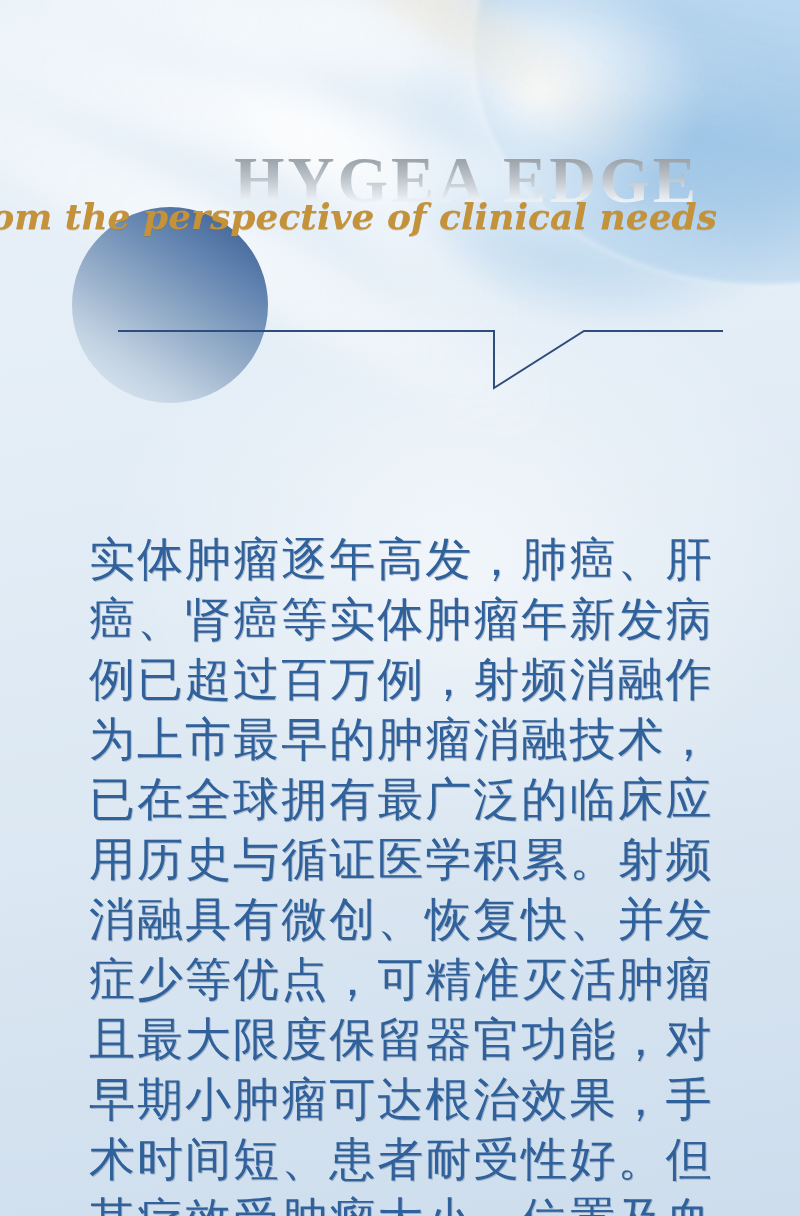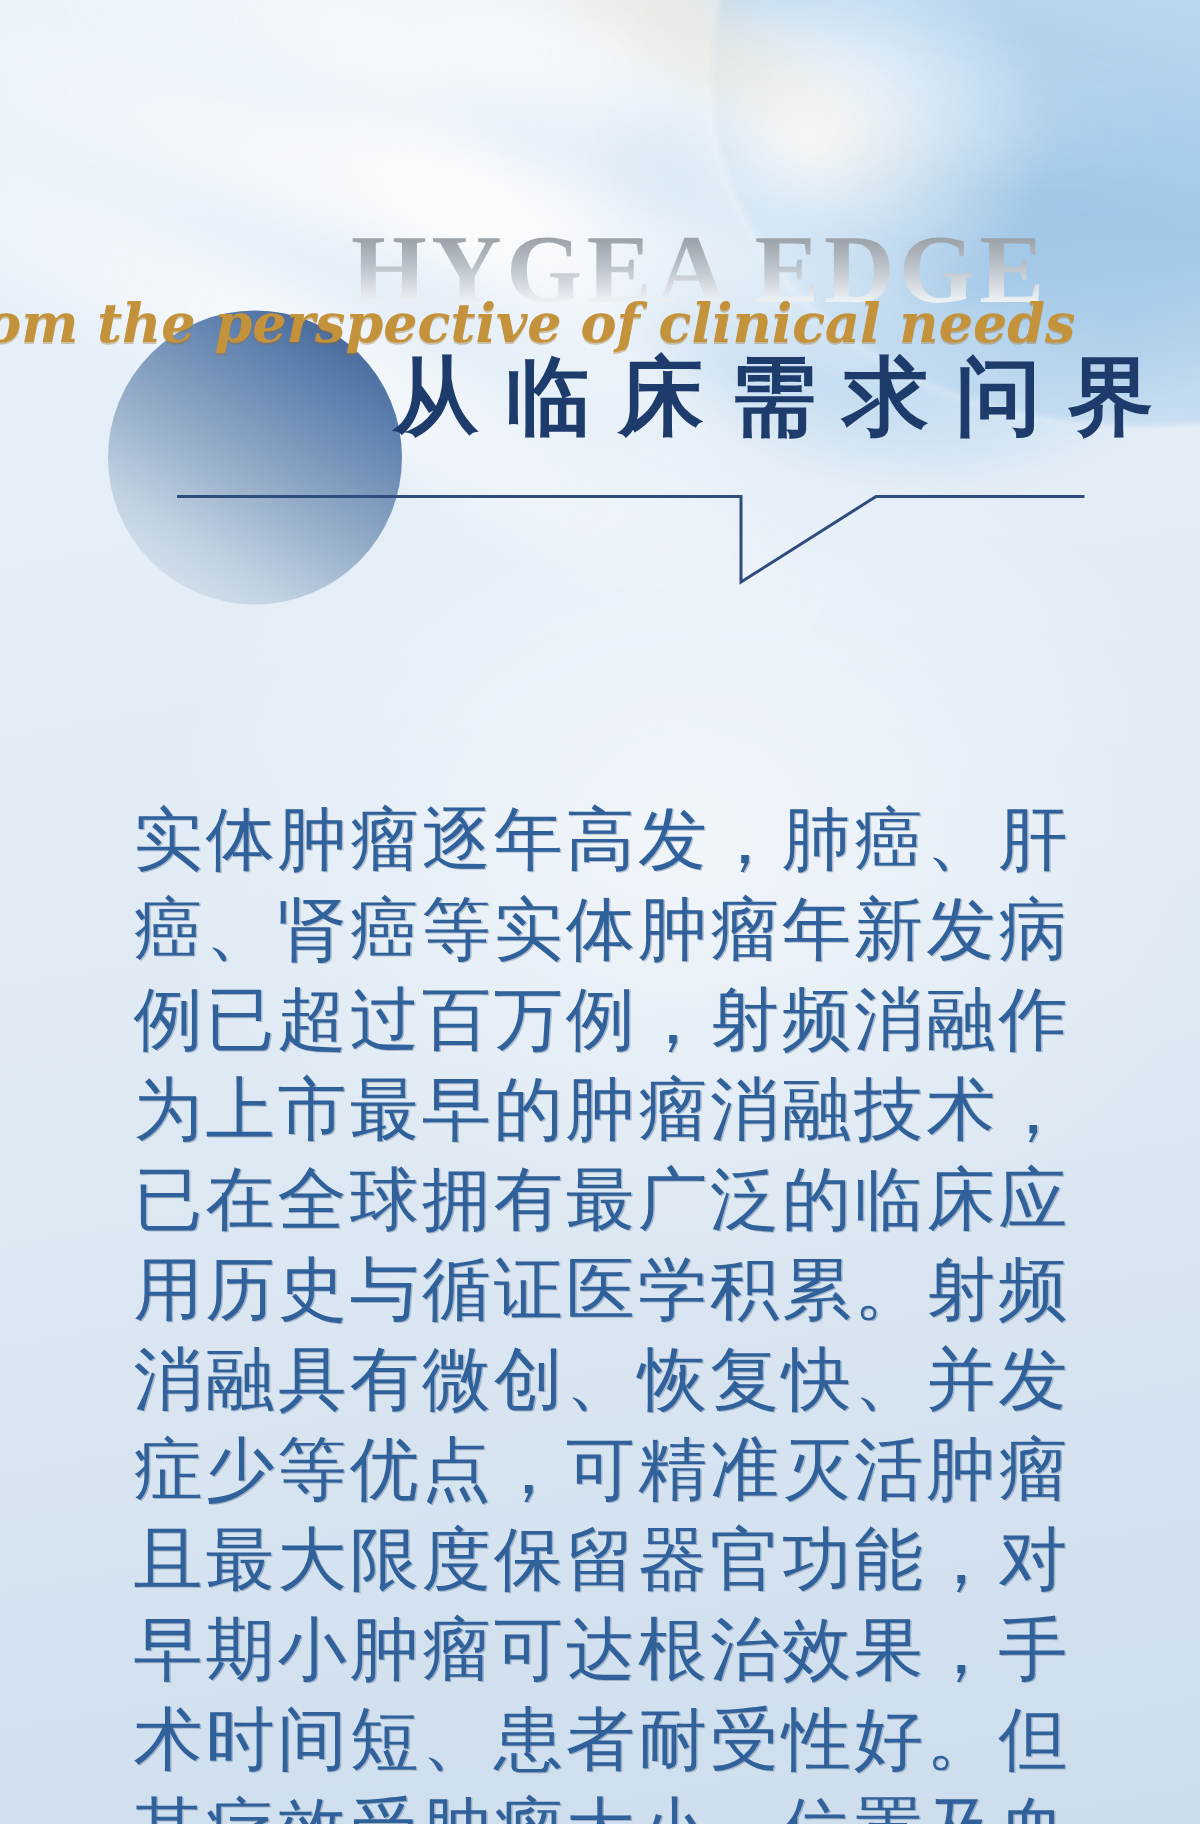--- a/index.html
+++ b/index.html
@@ -94,21 +94,20 @@
   <div class="deco ray ray3"></div>
   <div class="deco ray ray4"></div>
   <div class="deco cream"></div>
 
   <div class="circle"></div>
 
   <div class="en-title">HYGEA EDGE</div>
 
   <div class="en-script">From the perspective of clinical needs</div>
 
-  <h1 class="cn-title">从临床需求问界</h1>
 
   <svg class="divider" width="800" height="64" viewBox="0 0 800 64" aria-hidden="true">
     <polyline points="118,2 494,2 494,59 584,2 723,2"></polyline>
   </svg>
 
   <p class="body-text">实体肿瘤逐年高发，肺癌、肝癌、肾癌等实体肿瘤年新发病例已超过百万例，射频消融作为上市最早的肿瘤消融技术，已在全球拥有最广泛的临床应用历史与循证医学积累。射频消融具有微创、恢复快、并发症少等优点，可精准灭活肿瘤且最大限度保留器官功能，对早期小肿瘤可达根治效果，手术时间短、患者耐受性好。但其疗效受肿瘤大小、位置及血供影响较大，通常只能单针使用且对较大肿瘤束手无策。</p>
 
 </div>
 
 </body></html>

